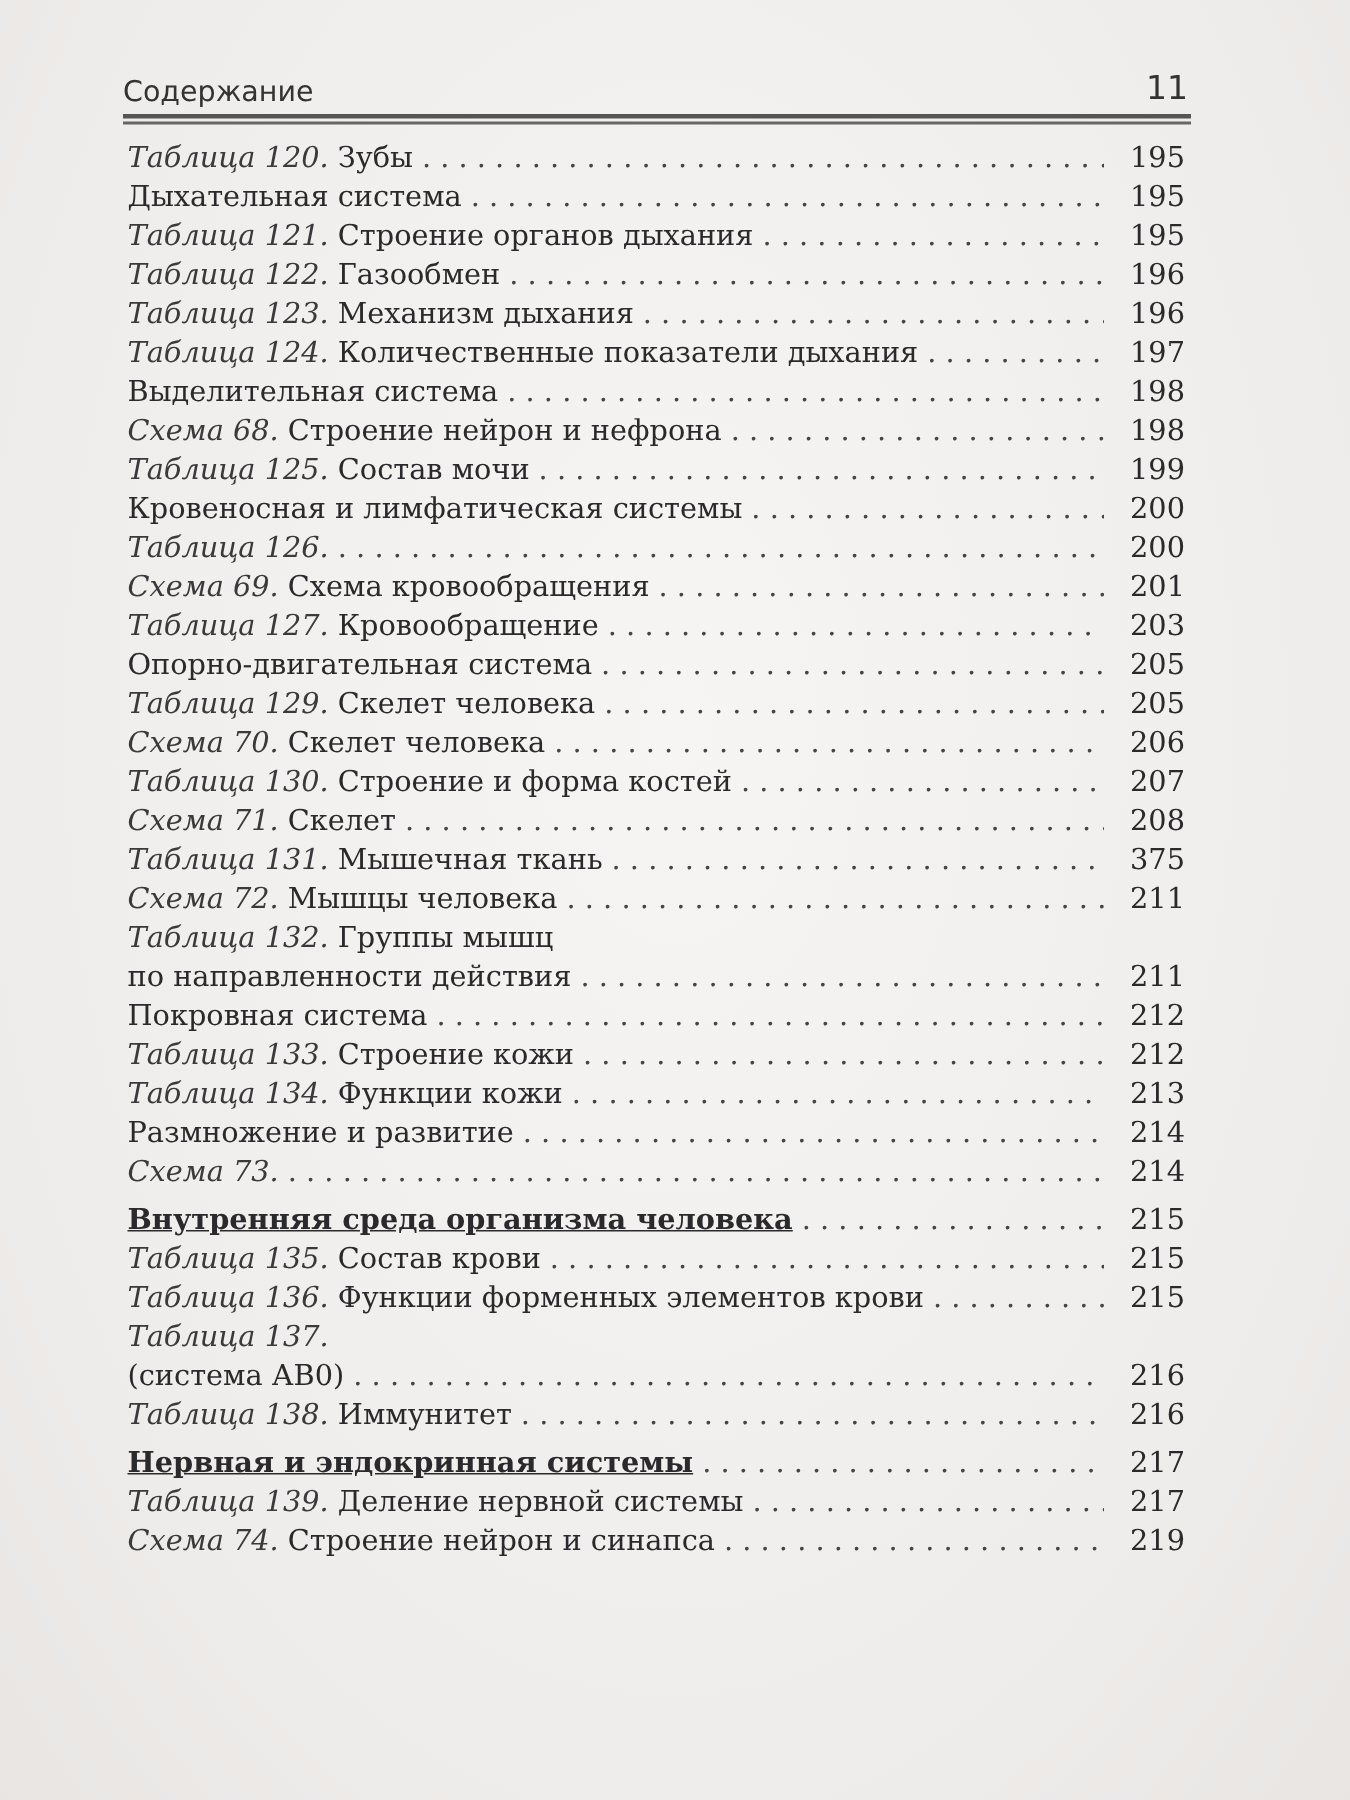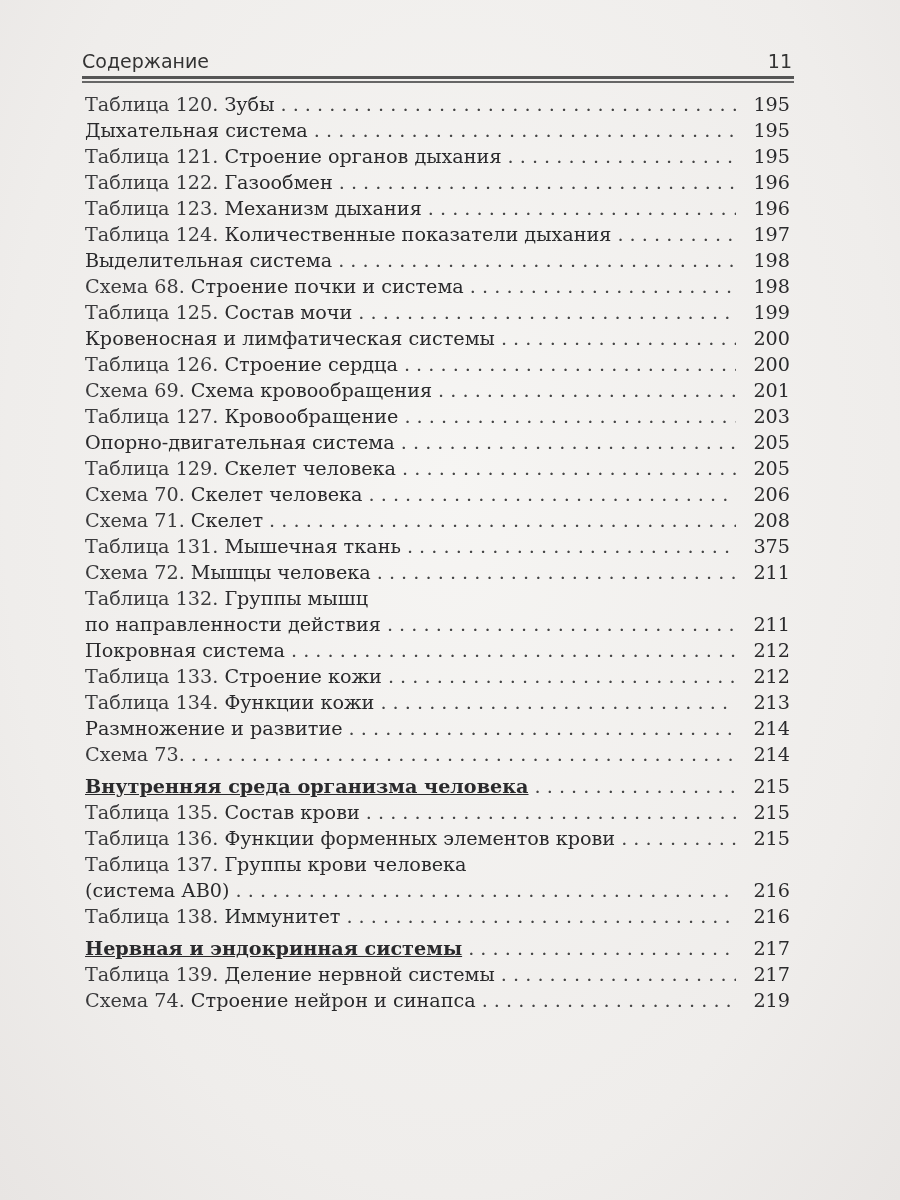--- a/index.html
+++ b/index.html
@@ -12,33 +12,33 @@
     }
     .page {
       position: absolute; left: 0; top: 0; width: 900px; height: 1200px;
       background: radial-gradient(ellipse at 50% 40%, #f6f5f3 0%, #efedeb 70%, #e8e5e3 100%);
     }
     .header {
       position: absolute; left: 82px; top: 42px; width: 710px; height: 30px;
       display: flex; justify-content: space-between; align-items: flex-end;
       font-family: "DejaVu Sans", sans-serif; font-size: 19px; color: #333;
     }
-    .header .pageno { font-size: 19px; }
+    .header .pageno { font-size: 22px; }
     .rule1 { position: absolute; left: 82px; top: 76px; width: 712px; height: 3px; background: #555; }
     .rule2 { position: absolute; left: 82px; top: 81px; width: 712px; height: 2px; background: #666; }
     .toc {
       position: absolute; left: 85px; top: 92px; width: 705px;
     }
     .row {
       display: flex; align-items: baseline;
       height: 26px; line-height: 26px;
       font-size: 19.2px; white-space: nowrap;
     }
     .row.gap { margin-top: 6px; }
-    .row .lbl { color: #3a3a3c; }
+    .row .lbl { font-style: italic; color: #3a3a3c; }
     .row .title { margin-left: 6px; }
     .row.plain .title { margin-left: 0; }
     .row.bold .title { font-weight: bold; margin-left: 0; text-decoration: underline; }
     .row .dots {
       flex: 1; overflow: hidden; margin: 0 8px 0 6px;
       letter-spacing: 5px; color: #444;
     }
     .row .dots::before {
       content: ". . . . . . . . . . . . . . . . . . . . . . . . . . . . . . . . . . . . . . . . . . . . . . . . . . . . . . . . . . . . . . . . . . . . . . . .";
       letter-spacing: 0px;
@@ -92,38 +92,37 @@
         <span class="dots"></span>
         <span class="pg">197</span>
       </div>
       <div class="row plain">
         <span class="title">Выделительная система</span>
         <span class="dots"></span>
         <span class="pg">198</span>
       </div>
       <div class="row">
         <span class="lbl">Схема 68.</span>
-        <span class="title">Строение почки и система</span>
+        <span class="title">Строение нейрон и нефрона</span>
         <span class="dots"></span>
         <span class="pg">198</span>
       </div>
       <div class="row">
         <span class="lbl">Таблица 125.</span>
         <span class="title">Состав мочи</span>
         <span class="dots"></span>
         <span class="pg">199</span>
       </div>
       <div class="row plain">
         <span class="title">Кровеносная и лимфатическая системы</span>
         <span class="dots"></span>
         <span class="pg">200</span>
       </div>
       <div class="row">
         <span class="lbl">Таблица 126.</span>
-        <span class="title">Строение сердца</span>
         <span class="dots"></span>
         <span class="pg">200</span>
       </div>
       <div class="row">
         <span class="lbl">Схема 69.</span>
         <span class="title">Схема кровообращения</span>
         <span class="dots"></span>
         <span class="pg">201</span>
       </div>
       <div class="row">
@@ -141,20 +140,26 @@
         <span class="lbl">Таблица 129.</span>
         <span class="title">Скелет человека</span>
         <span class="dots"></span>
         <span class="pg">205</span>
       </div>
       <div class="row">
         <span class="lbl">Схема 70.</span>
         <span class="title">Скелет человека</span>
         <span class="dots"></span>
         <span class="pg">206</span>
+      </div>
+      <div class="row">
+        <span class="lbl">Таблица 130.</span>
+        <span class="title">Строение и форма костей</span>
+        <span class="dots"></span>
+        <span class="pg">207</span>
       </div>
       <div class="row">
         <span class="lbl">Схема 71.</span>
         <span class="title">Скелет</span>
         <span class="dots"></span>
         <span class="pg">208</span>
       </div>
       <div class="row">
         <span class="lbl">Таблица 131.</span>
         <span class="title">Мышечная ткань</span>
@@ -215,21 +220,20 @@
         <span class="pg">215</span>
       </div>
       <div class="row">
         <span class="lbl">Таблица 136.</span>
         <span class="title">Функции форменных элементов крови</span>
         <span class="dots"></span>
         <span class="pg">215</span>
       </div>
       <div class="row nopg">
         <span class="lbl">Таблица 137.</span>
-        <span class="title">Группы крови человека</span>
       </div>
       <div class="row plain">
         <span class="title">(система АВ0)</span>
         <span class="dots"></span>
         <span class="pg">216</span>
       </div>
       <div class="row">
         <span class="lbl">Таблица 138.</span>
         <span class="title">Иммунитет</span>
         <span class="dots"></span>

